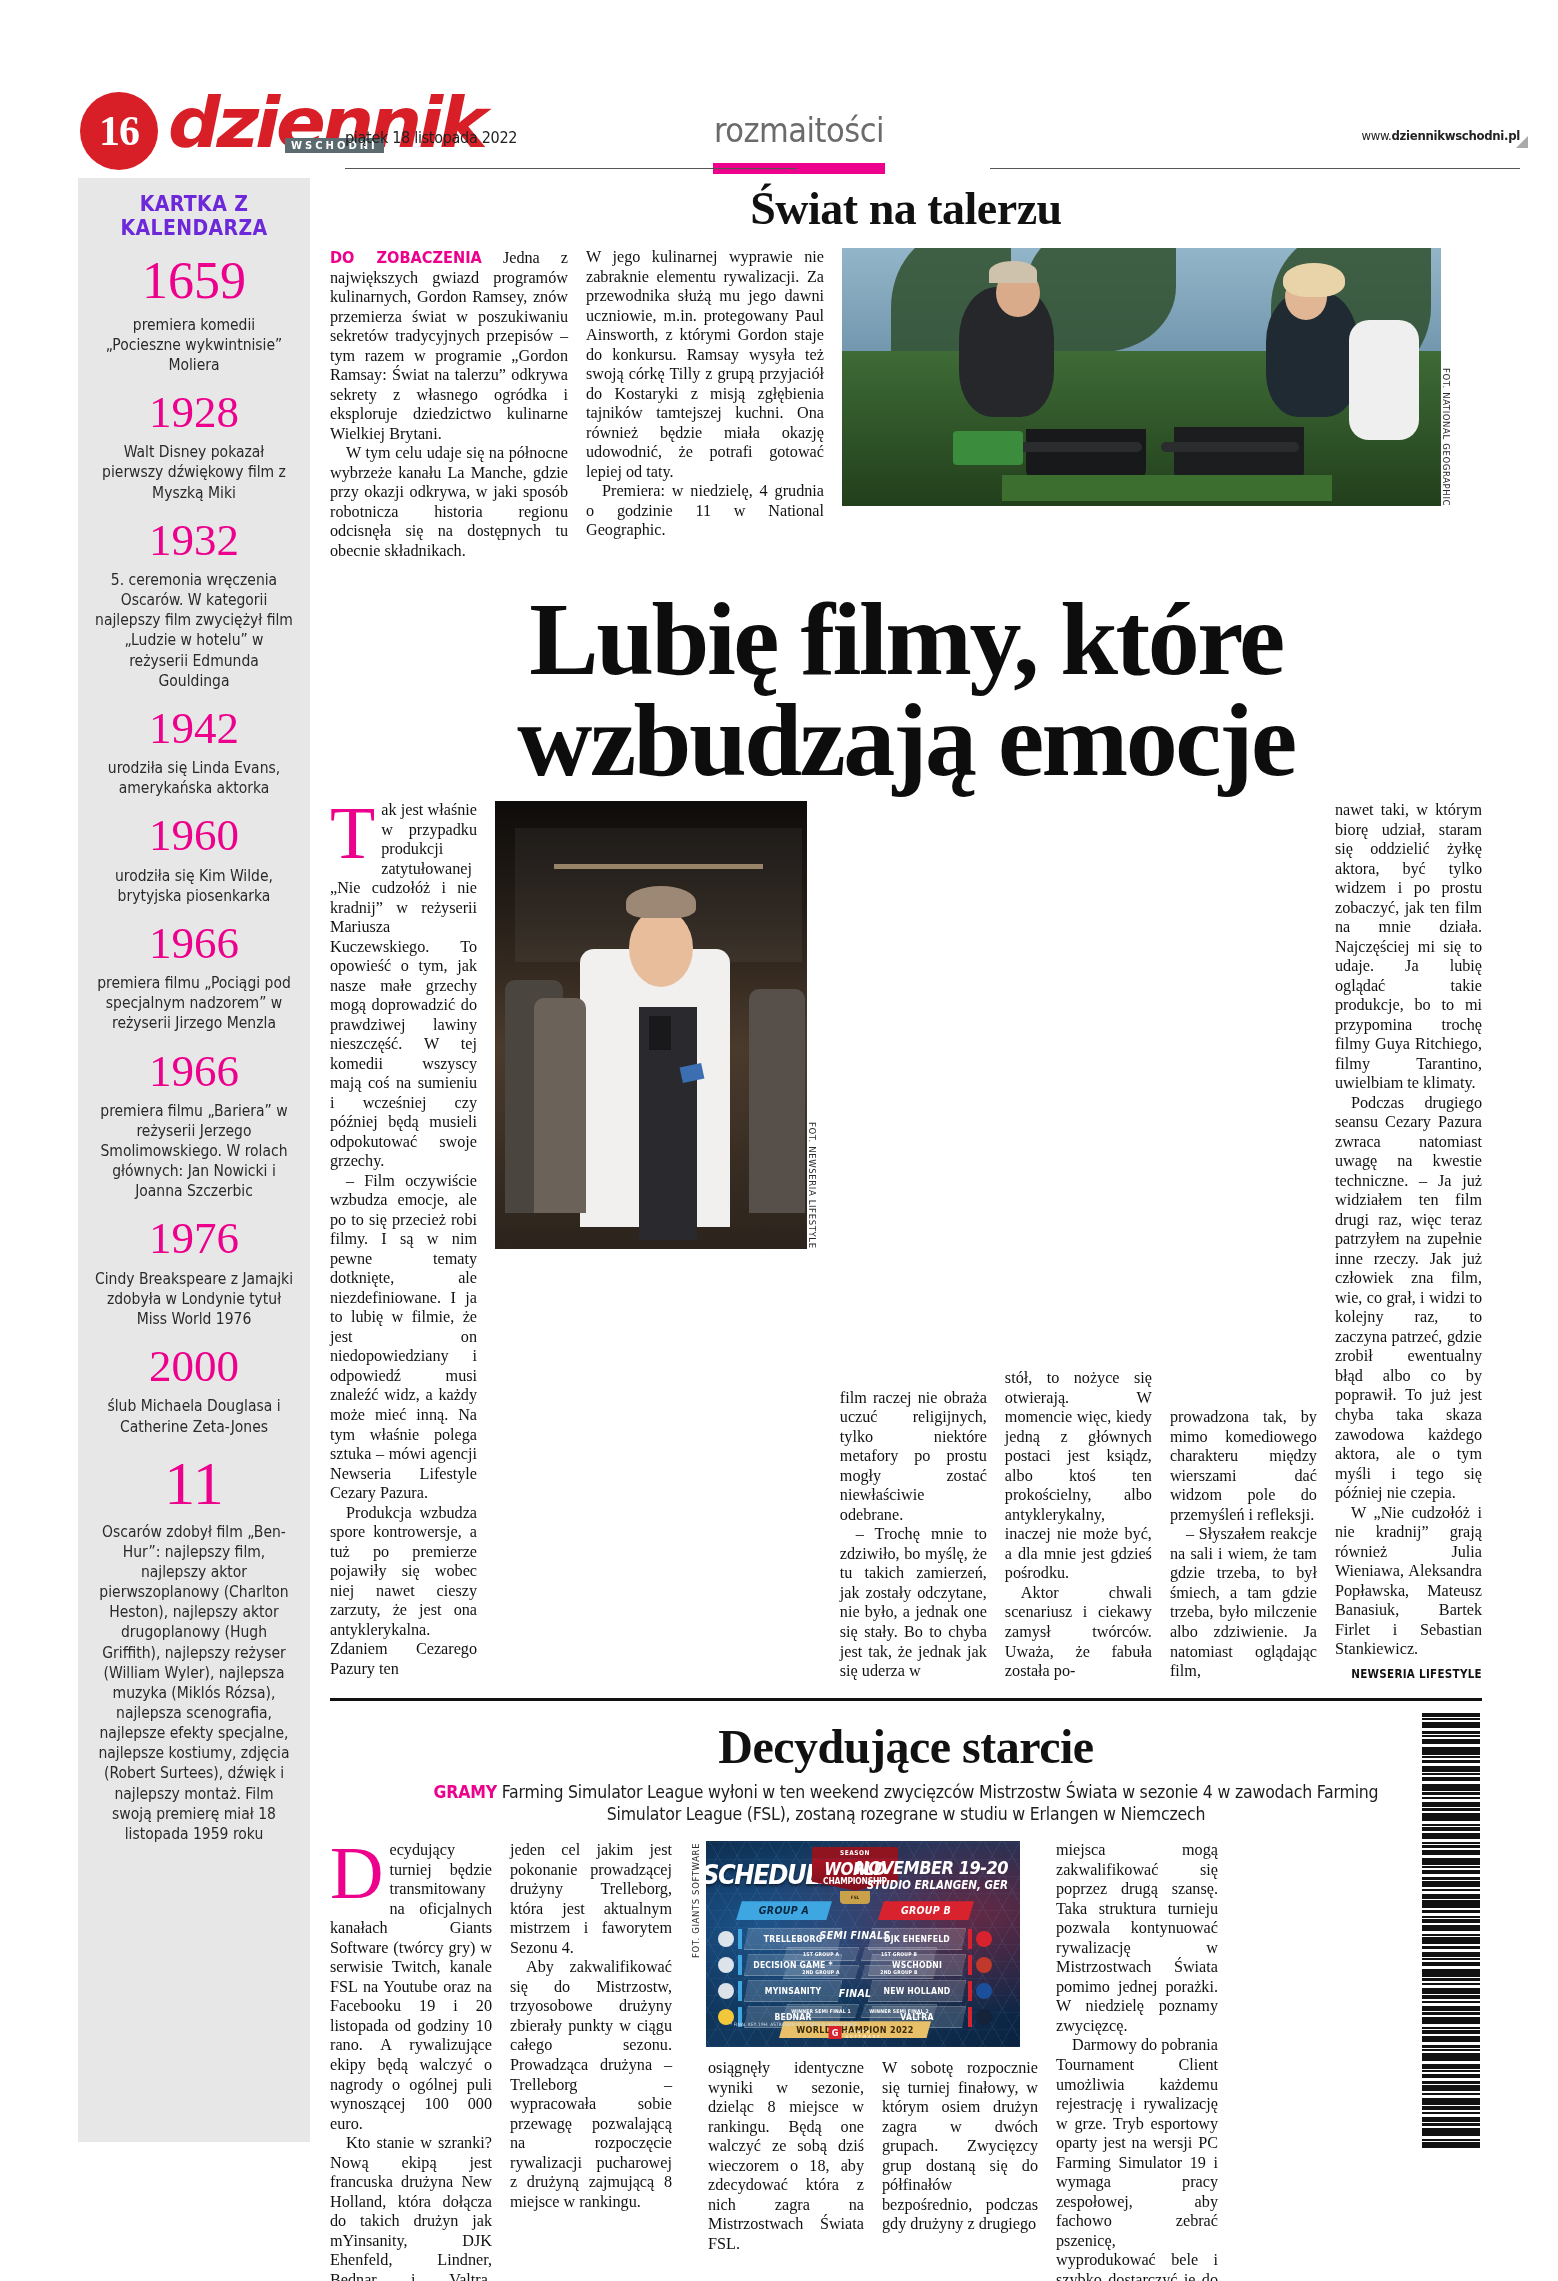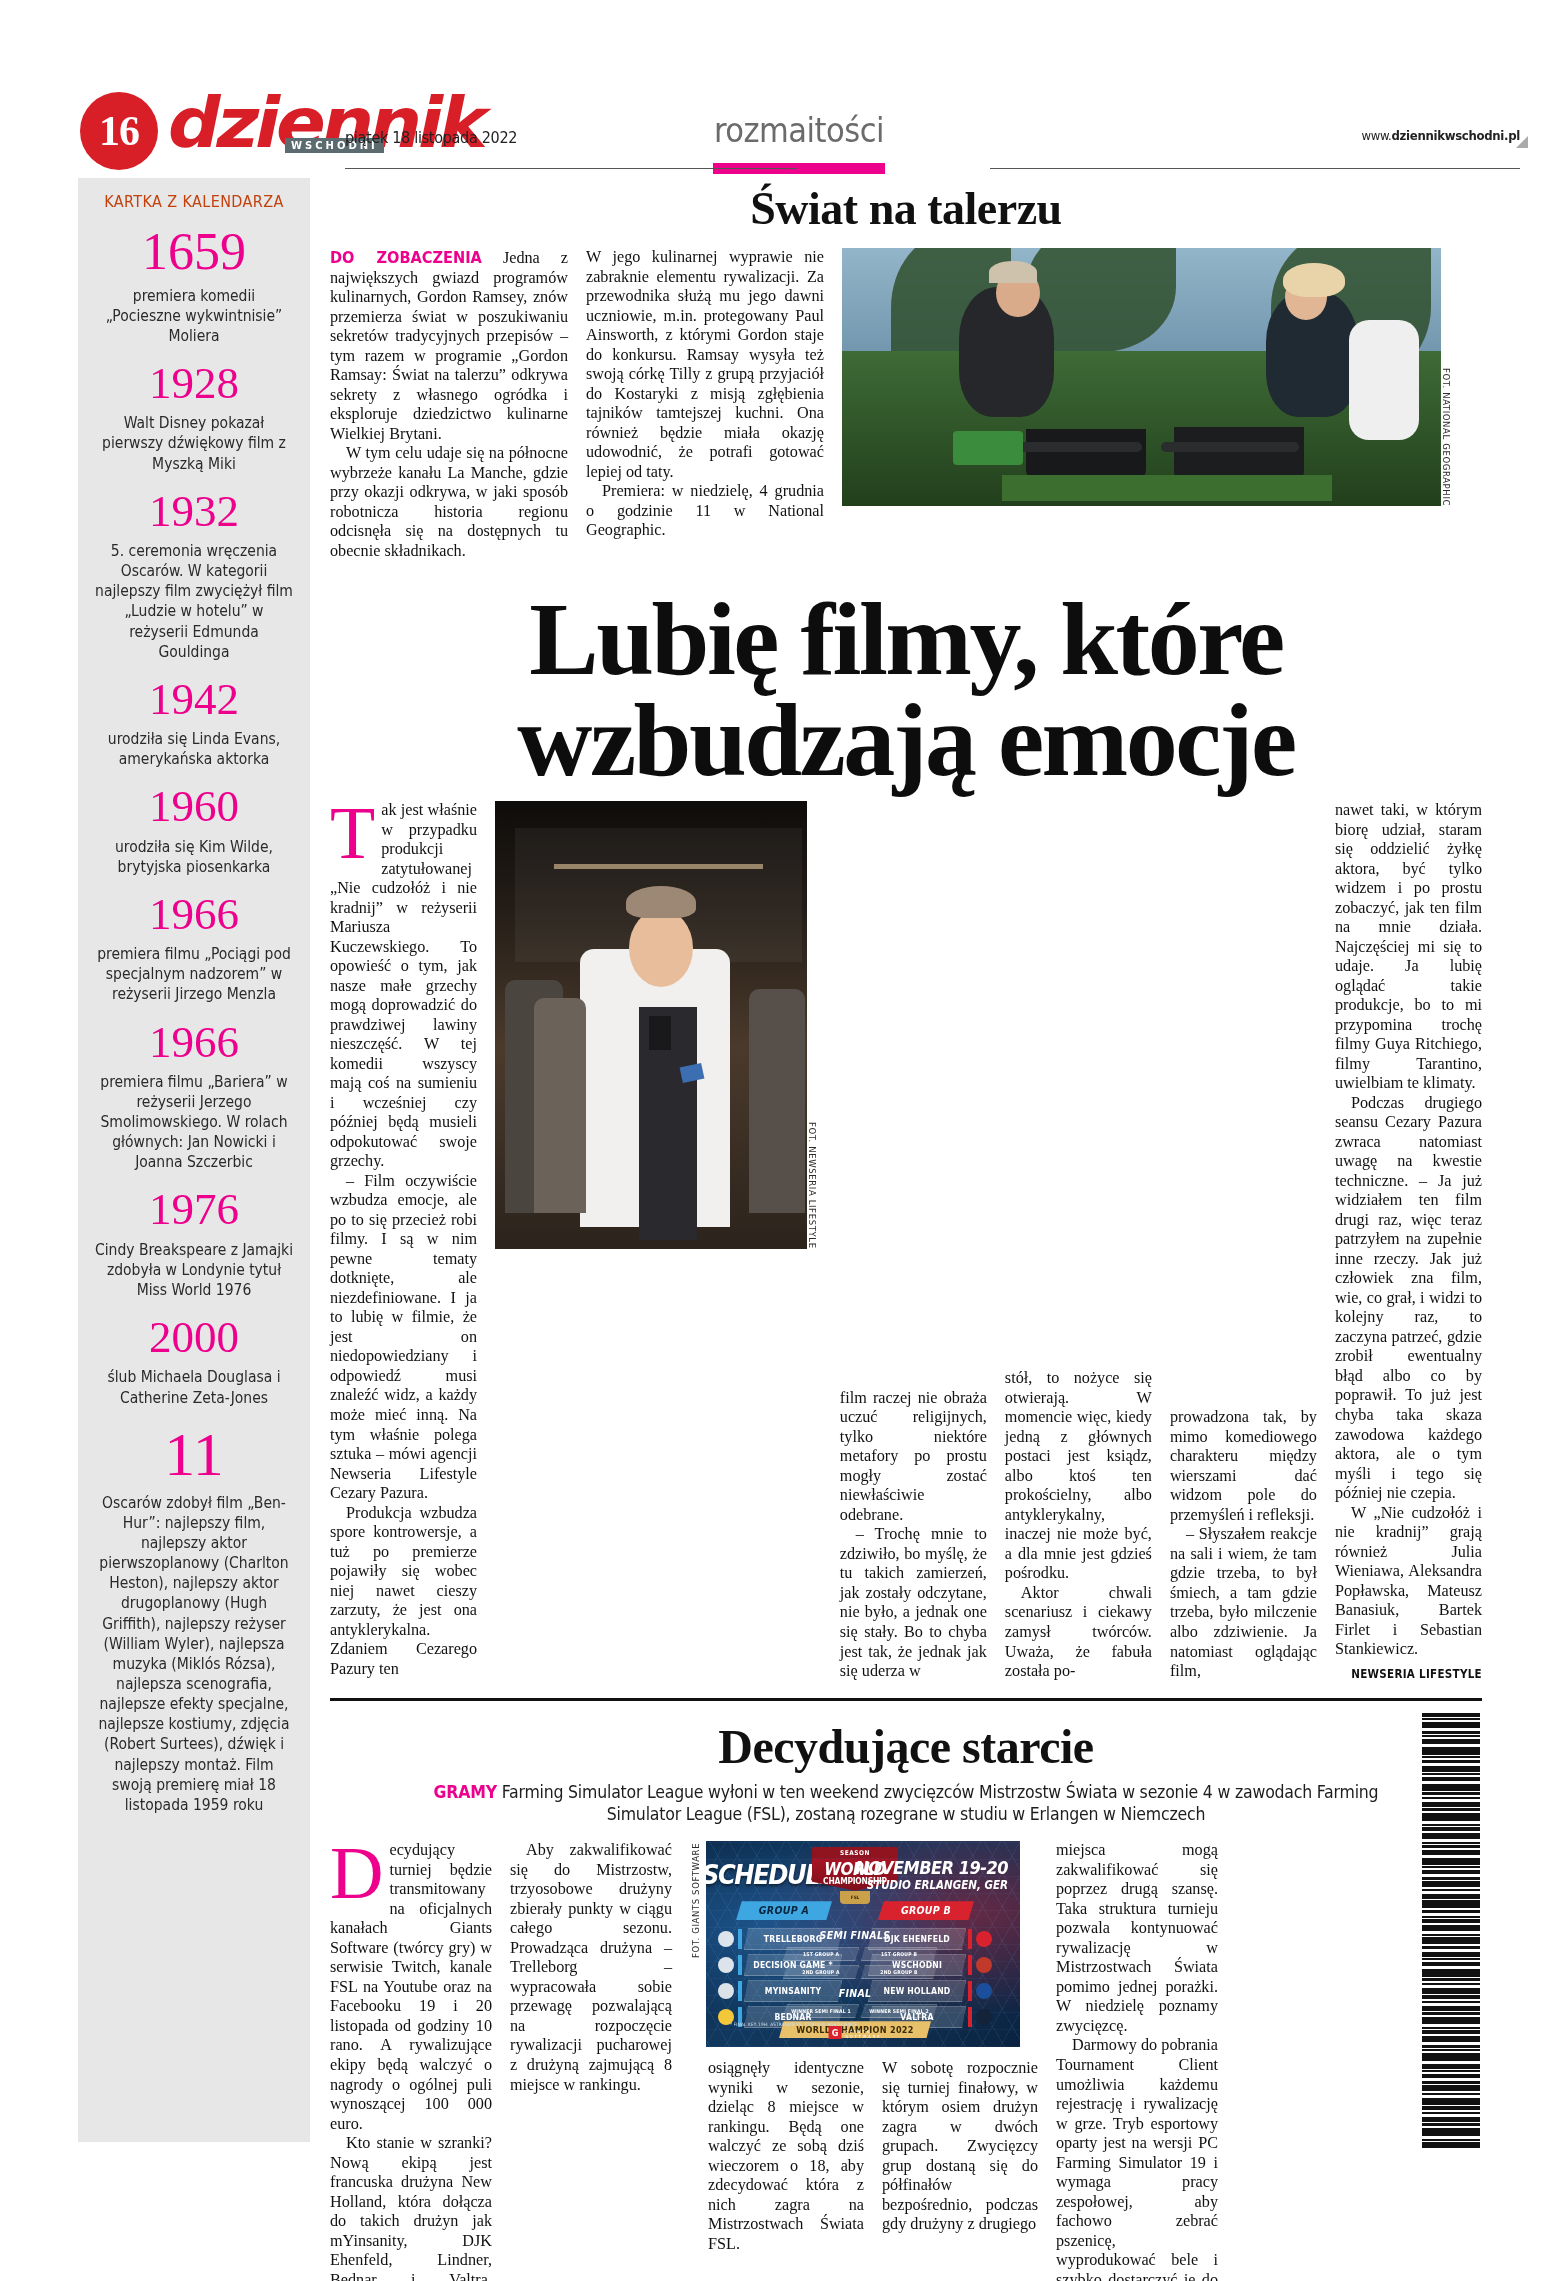--- a/index.html
+++ b/index.html
@@ -58,21 +58,21 @@
   }
 
   
   .sidebar{
     position:absolute;left:78px;top:178px;width:232px;height:1964px;
     background:#e7e7e7;
     padding:14px 10px 20px 10px;box-sizing:border-box;text-align:center;
   }
   .sidebar-title{
     font-family:"DejaVu Sans Condensed","Liberation Sans",sans-serif;
-    font-size:16px;font-weight:400;color:#c2410c;letter-spacing:0.4px;margin-bottom:6px;
+    font-size:21px;font-weight:700;color:#6d28d9;letter-spacing:0.4px;margin-bottom:6px;
   }
   .cal-year{
     font-family:"Liberation Serif",serif;color:#ec008c;font-size:45px;line-height:1.05;
     margin-top:14px;margin-bottom:6px;font-weight:400;
   }
   .cal-year.big{font-size:52px;}
   .cal-text{
     font-family:"DejaVu Sans Condensed","Liberation Sans",sans-serif;
     font-size:15.5px;line-height:1.30;color:#2a2a2a;padding:0 6px;margin-bottom:4px;
   }
@@ -421,20 +421,21 @@
         <span class="lead-tag">GRAMY</span><span> Farming Simulator League wyłoni w ten weekend zwycięzców Mistrzostw Świata w sezonie 4 w zawodach Farming Simulator League (FSL), zostaną rozegrane w studiu w Erlangen w Niemczech</span>
       </p>
 
       <div class="decy-grid">
         <div class="dc-col col-body">
           <p class="first"><span class="dropcap">D</span><span>ecydujący turniej będzie transmitowany na oficjalnych kanałach Giants Software (twórcy gry) w serwisie Twitch, kanale FSL na Youtube oraz na Facebooku 19 i 20 listopada od godziny 10 rano. A rywalizujące ekipy będą walczyć o nagrody o ogólnej puli wynoszącej 100 000 euro.</span></p>
           <p>Kto stanie w szranki? Nową ekipą jest francuska drużyna New Holland, która dołącza do takich drużyn jak mYinsanity, DJK Ehenfeld, Lindner, Bednar i Valtra. Wszystkie zespoły mają</p>
         </div>
 
         <div class="dc-col col-body">
+          <p class="first">jeden cel jakim jest pokonanie prowadzącej drużyny Trelleborg, która jest aktualnym mistrzem i faworytem Sezonu 4.</p>
           <p>Aby zakwalifikować się do Mistrzostw, trzyosobowe drużyny zbierały punkty w ciągu całego sezonu. Prowadząca drużyna – Trelleborg – wypracowała sobie przewagę pozwalającą na rozpoczęcie rywalizacji pucharowej z drużyną zajmującą 8 miejsce w rankingu.</p>
 
         </div>
 
         <div class="decy-photo-wrap">
           <figure class="decy-photo" style="margin:0;">
             <div class="sched">
               <div class="hexes"></div>
 
               <div class="sched-title">SCHEDULE</div>

